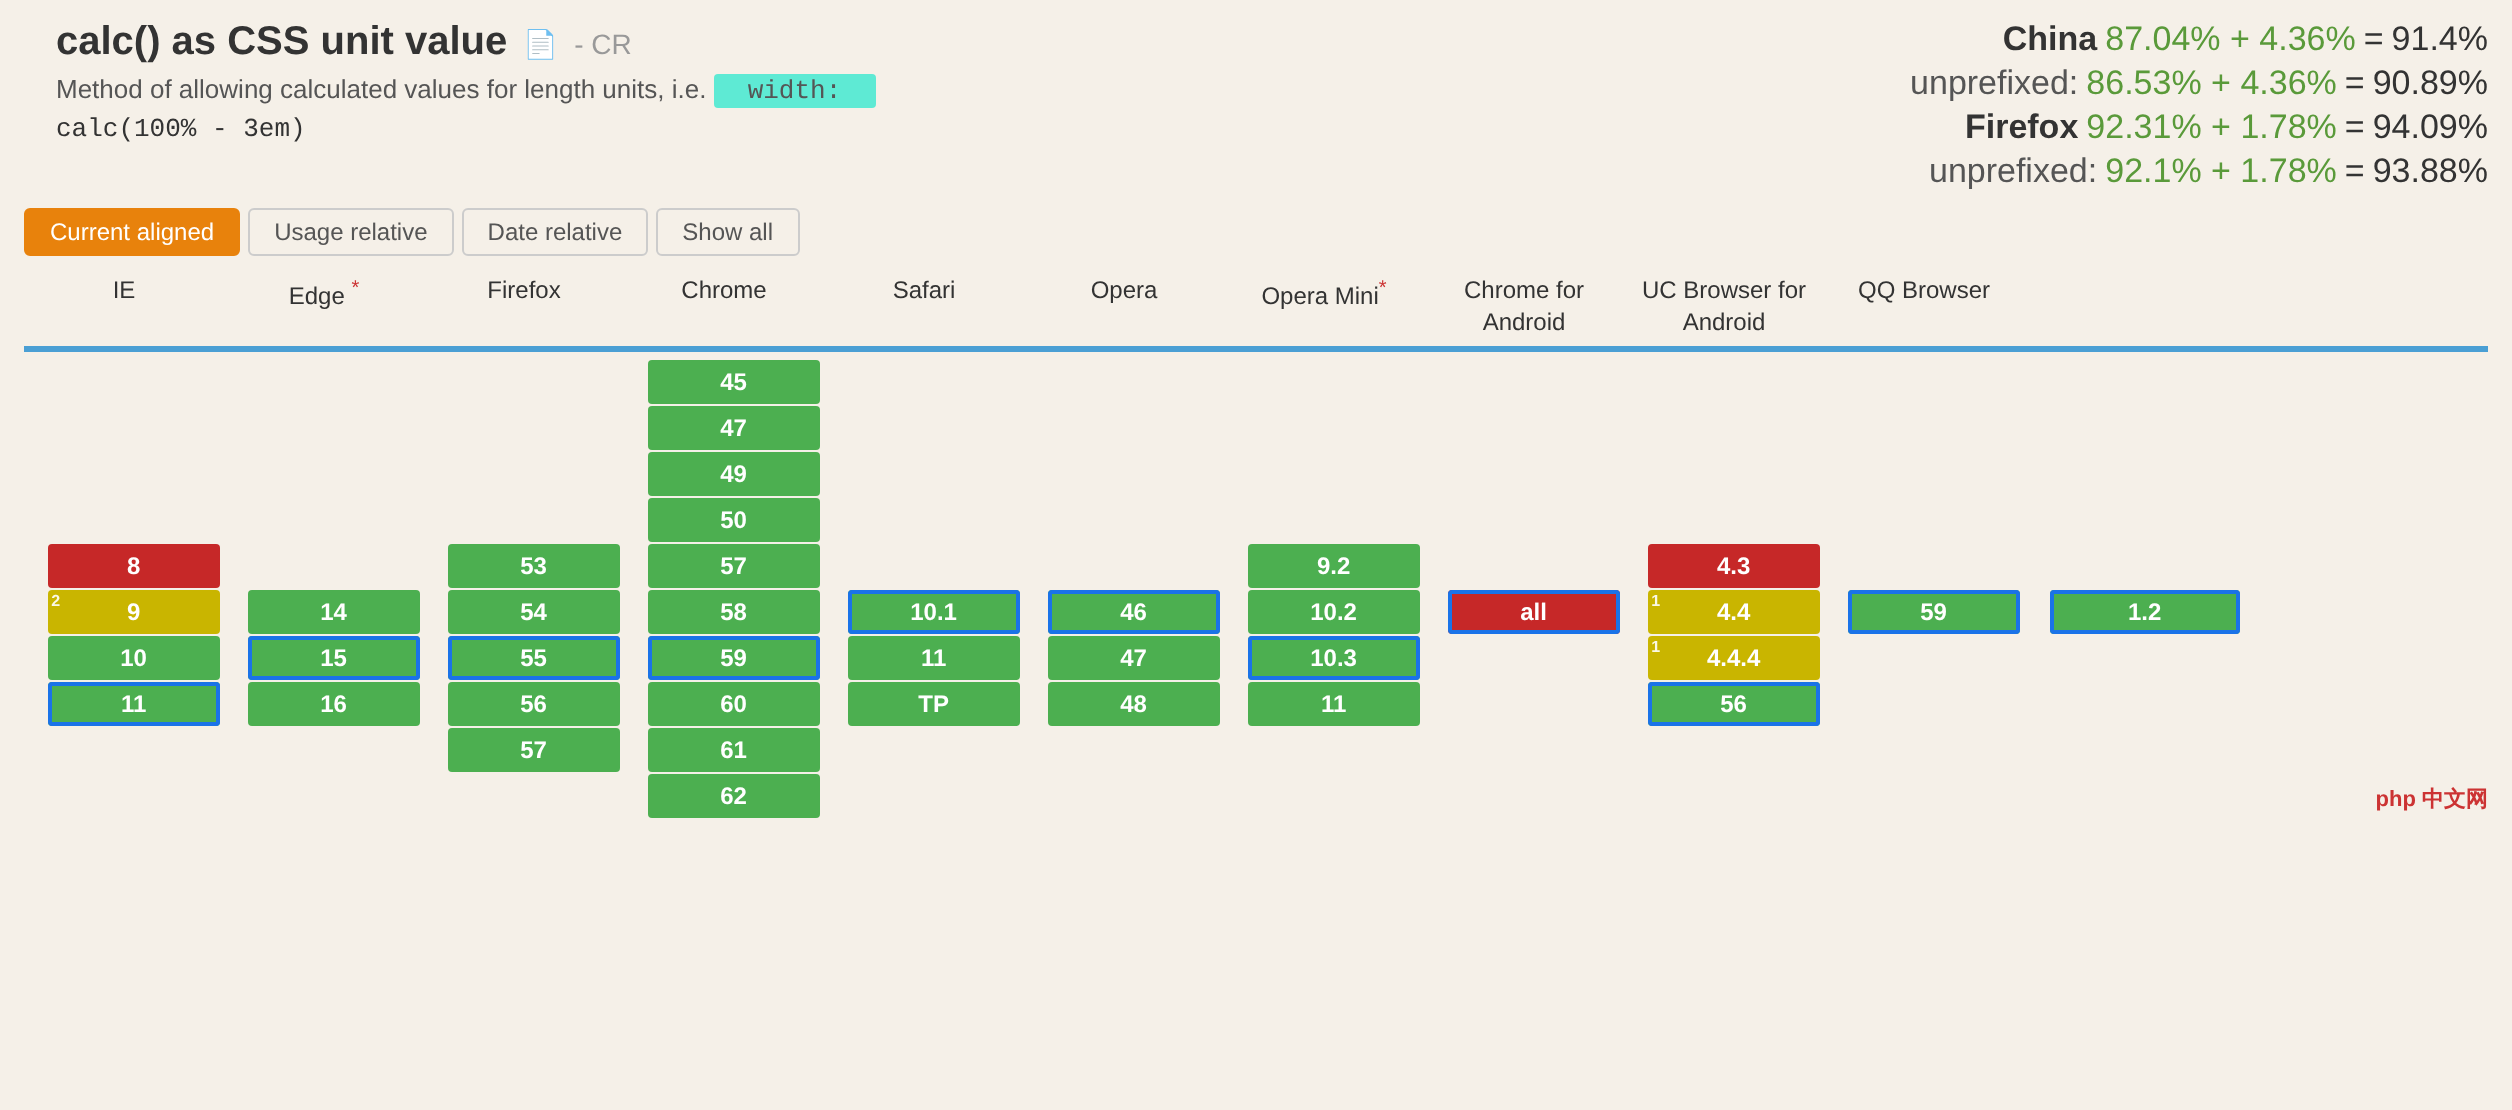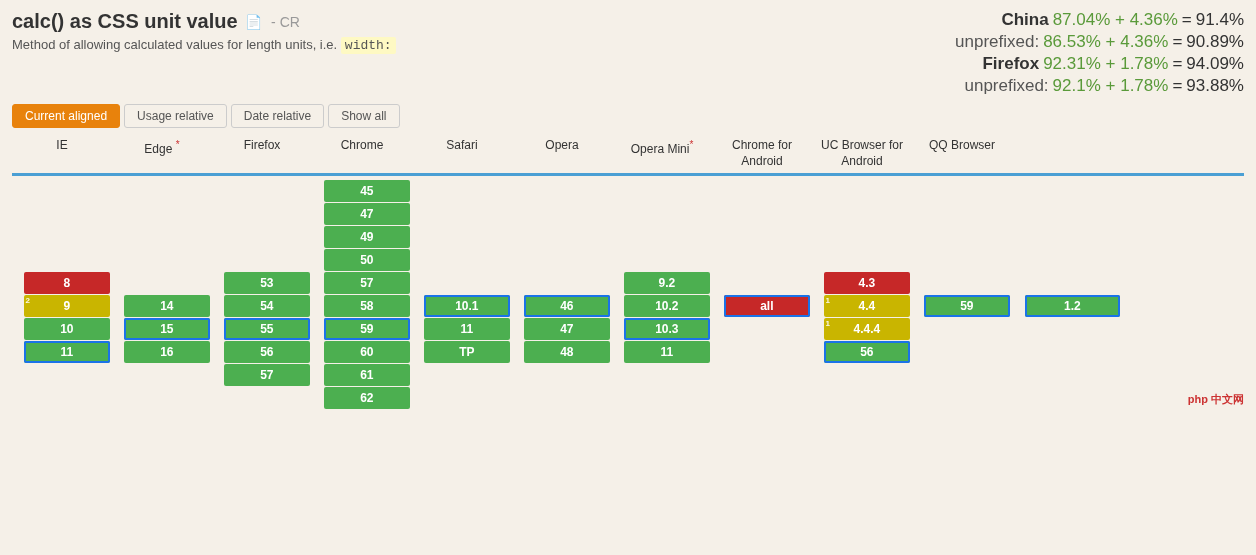--- a/index.html
+++ b/index.html
@@ -16,20 +16,21 @@
       display: flex;
       flex-direction: column;
       padding: 10px 12px 6px;
       position: relative;
     }
     .header-row {
       display: flex;
       justify-content: space-between;
       align-items: flex-start;
       margin-bottom: 6px;
+      margin-left: 16px;
     }
     .title-section { flex: 1; }
     .title {
       font-size: 20px;
       font-weight: bold;
       color: #333;
       display: flex;
       align-items: center;
       gap: 8px;
     }
@@ -38,22 +39,22 @@
       color: #999;
       font-weight: normal;
     }
     .description {
       margin-top: 4px;
       font-size: 13px;
       color: #555;
     }
     .code-inline {
       font-family: 'Courier New', monospace;
-      background: #fef9c3;
-      padding: 1px 4px;
+      background: #5eead4;
+      padding: 1px 17px;
       border-radius: 2px;
     }
     .code-block {
       font-family: 'Courier New', monospace;
       font-size: 13px;
       color: #333;
       margin-top: 4px;
     }
     .stats-section {
       text-align: right;
@@ -178,20 +179,21 @@
     <div class="title-section">
       <div class="title">
         <span>calc() as CSS unit value</span>
         <span style="font-size:14px; color:#888;">📄</span>
         <span class="cr-badge">- CR</span>
       </div>
       <div class="description">
         <span>Method of allowing calculated values for length units, i.e.</span>
         <span class="code-inline">width:</span>
       </div>
+      <div class="code-block">calc(100% - 3em)</div>
     </div>
 
     <div class="stats-section">
       <div class="stat-row">
         <span class="stat-label-main">China</span>
         <span class="stat-green">87.04% + 4.36%</span>
         <span class="stat-value">=</span>
         <span class="stat-value">91.4%</span>
       </div>
       <div class="stat-row">

